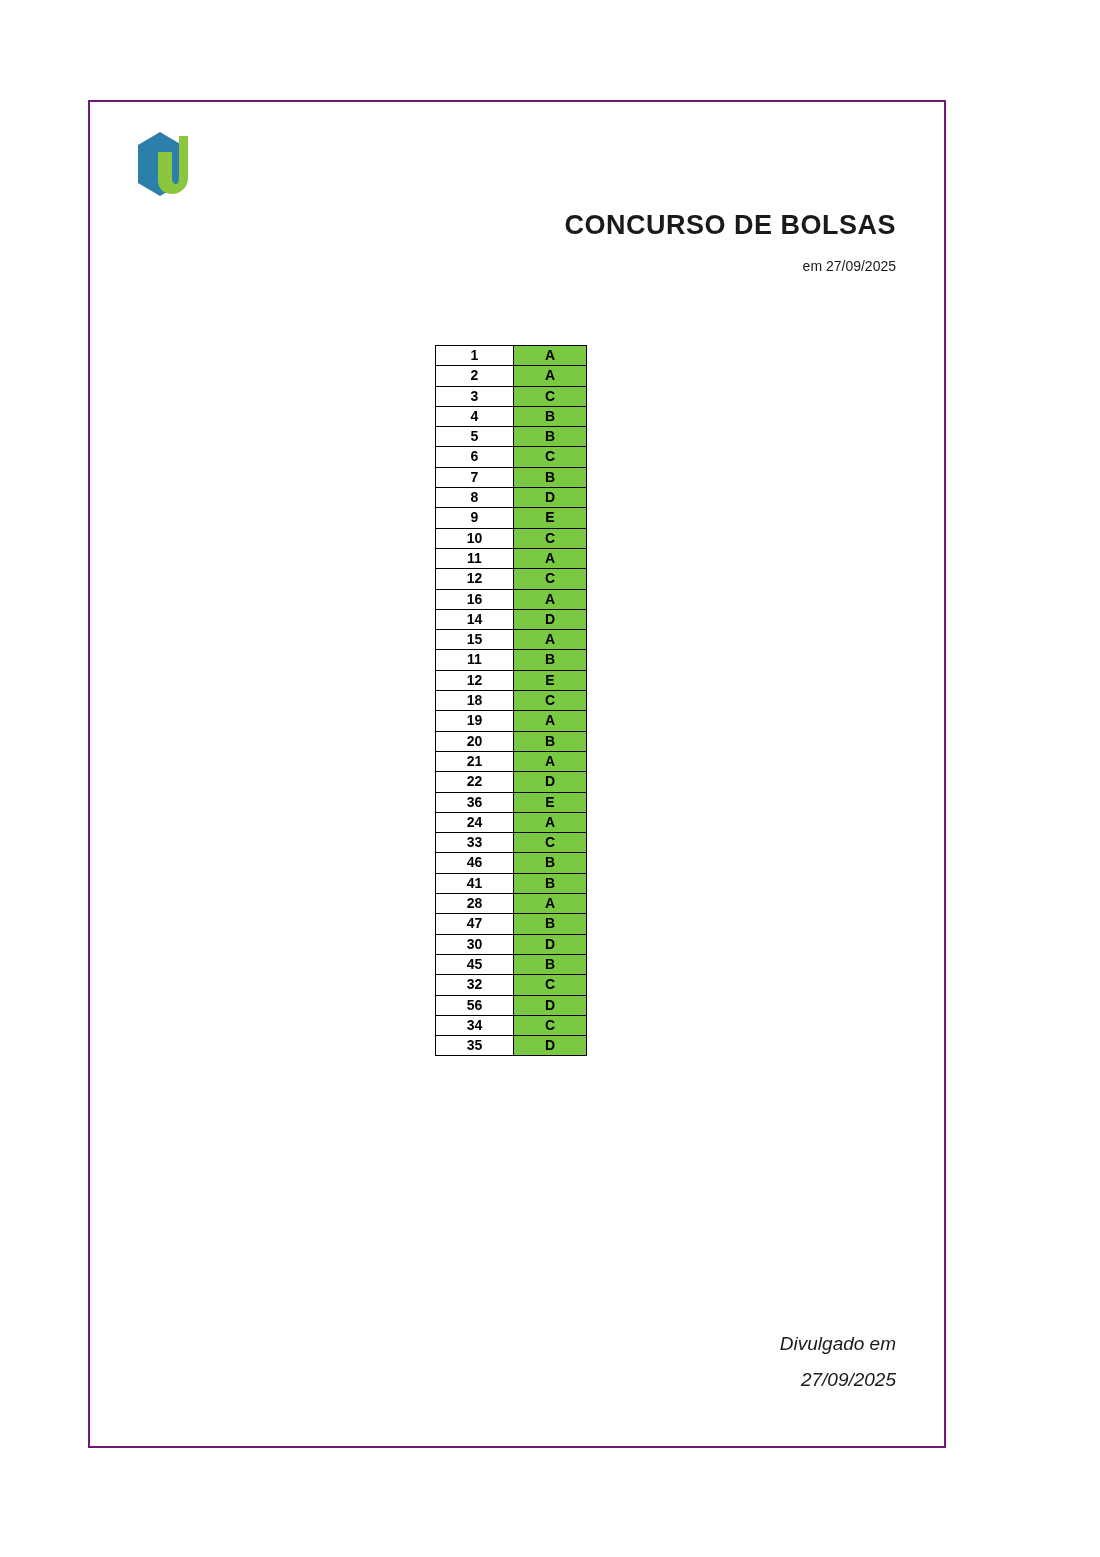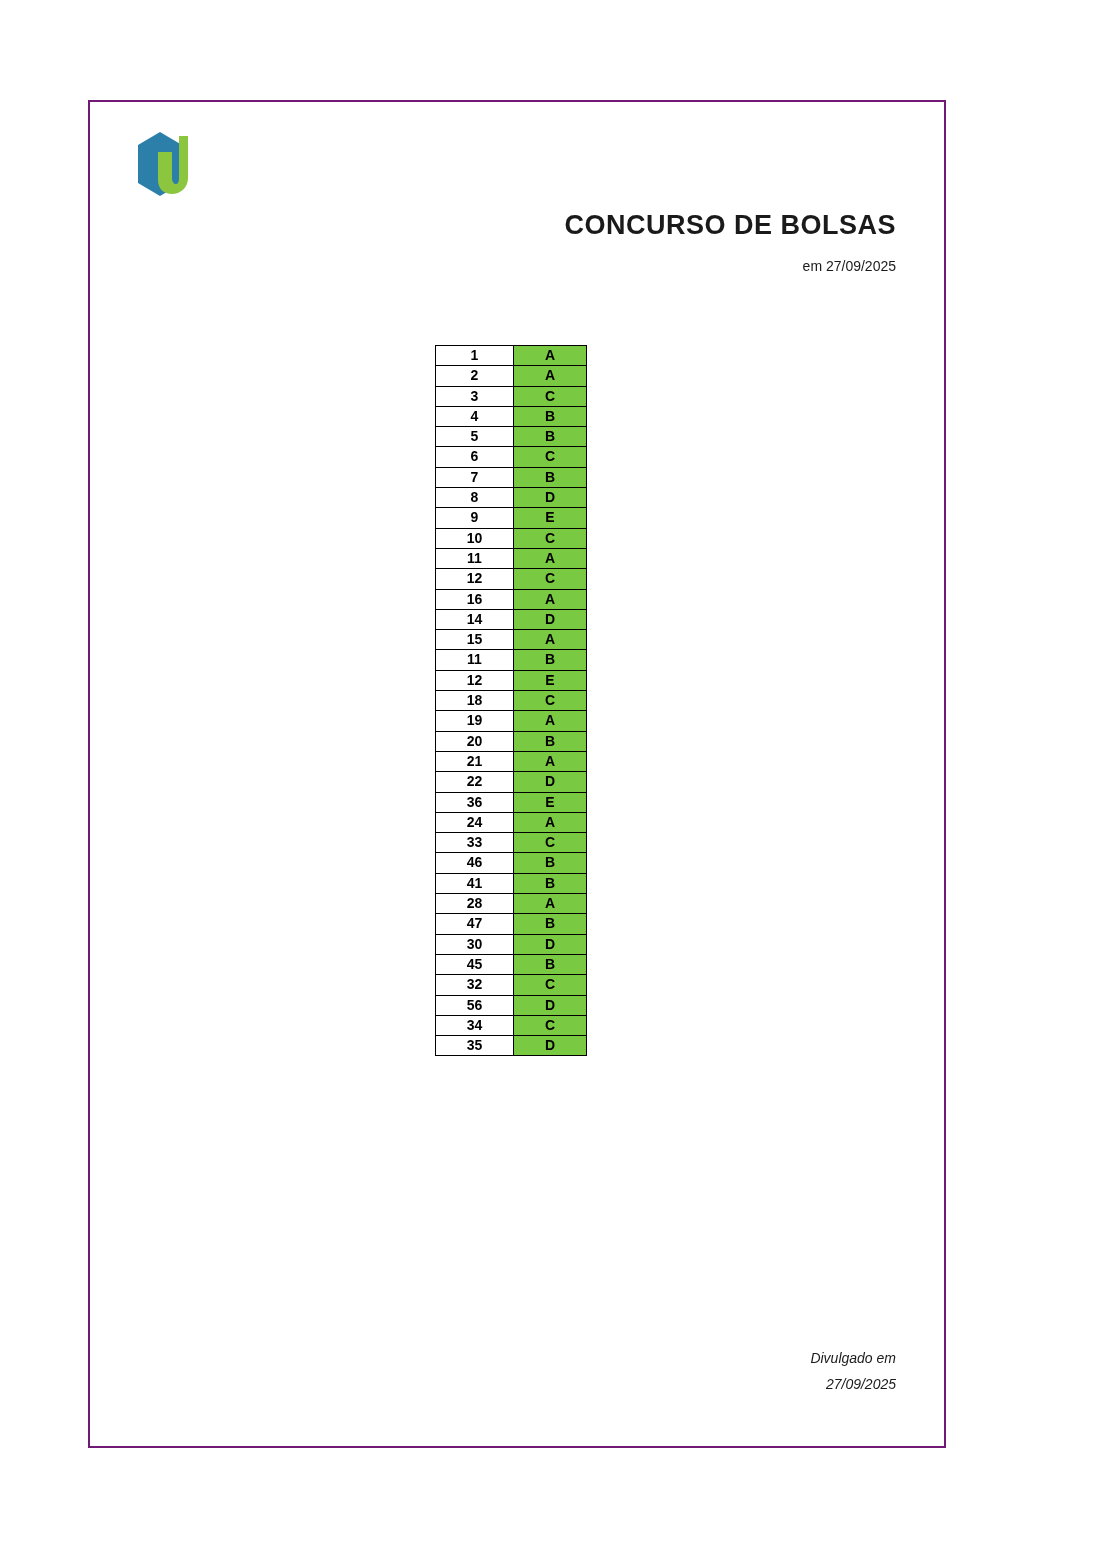--- a/index.html
+++ b/index.html
@@ -71,21 +71,21 @@
   }
   .answer-table td.q-ans {
     width: 72px;
     background: #7ac943;
   }
   .footer {
     position: absolute;
     right: 48px;
     bottom: 48px;
     text-align: right;
-    font-size: 14px;
+    font-size: 19px;
     font-style: italic;
     color: #1a1a1a;
     line-height: 1.9;
   }
 </style>
 </head>
 <body>
 
 <div class="page">
 

